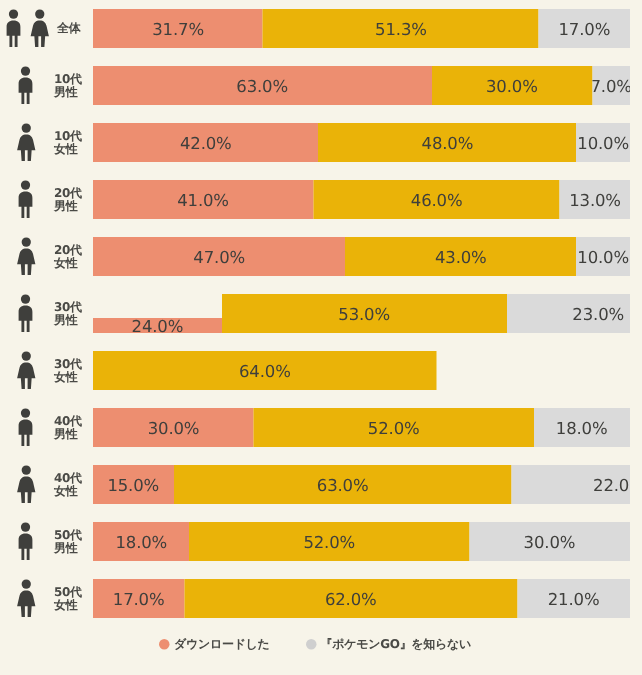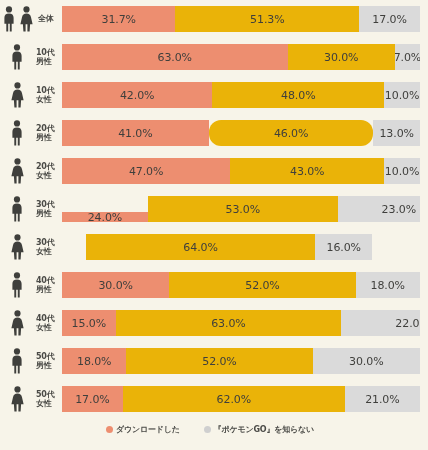--- a/index.html
+++ b/index.html
@@ -177,21 +177,21 @@
           <div class="icons">
             <svg width="14" height="26" viewBox="0 0 14 26">
               <circle cx="7" cy="3.4" r="3.1" fill="#3f3f3c"></circle>
               <path d="M7 7.6c-3.0 0-4.6 1.5-4.6 4.2v6.0h1.9v7.6h1.9v-7.6h1.6v7.6h1.9v-7.6h1.9v-6.0c0-2.7-1.6-4.2-4.6-4.2z" fill="#3f3f3c"></path>
             </svg>
           </div>
           <div class="cat-label">20代<span class="l2">男性</span></div>
         </div>
         <div class="bar">
           <div class="seg s0" style="flex: 0 0 41%;">41.0%</div>
-          <div class="seg s1" style="flex: 0 0 46%; border-radius: 12px;">46.0%</div>
+          <div class="seg s1" style="flex: 0 0 46%;">46.0%</div>
           <div class="seg s2" style="flex: 0 0 13%;">13.0%</div>
         </div>
       </div>
       <div class="row">
         <div class="label-cell">
           <div class="icons">
             <svg width="15" height="26" viewBox="0 0 15 26">
               <circle cx="7.5" cy="3.4" r="3.1" fill="#3f3f3c"></circle>
               <path d="M7.5 7.6c-2.6 0-3.9 1.3-4.5 3.6L1.4 18.2h2.5l.5 7.2h2.2v-7.2h1.8v7.2h2.2l.5-7.2h2.5l-1.6-7.0c-.6-2.3-1.9-3.6-4.5-3.6z" fill="#3f3f3c"></path>
             </svg>
@@ -224,22 +224,21 @@
         <div class="label-cell">
           <div class="icons">
             <svg width="15" height="26" viewBox="0 0 15 26">
               <circle cx="7.5" cy="3.4" r="3.1" fill="#3f3f3c"></circle>
               <path d="M7.5 7.6c-2.6 0-3.9 1.3-4.5 3.6L1.4 18.2h2.5l.5 7.2h2.2v-7.2h1.8v7.2h2.2l.5-7.2h2.5l-1.6-7.0c-.6-2.3-1.9-3.6-4.5-3.6z" fill="#3f3f3c"></path>
             </svg>
           </div>
           <div class="cat-label">30代<span class="l2">女性</span></div>
         </div>
         <div class="bar">
-          <div class="seg s1" style="flex: 0 0 64%; margin-left: 24px;">64.0%</div>
-          <div class="seg s2" style="flex: 0 0 16%;">16.0%</div>
+          <div class="seg s1" style="flex: 0 0 64%;">64.0%</div>
         </div>
       </div>
       <div class="row group-start">
         <div class="label-cell">
           <div class="icons">
             <svg width="14" height="26" viewBox="0 0 14 26">
               <circle cx="7" cy="3.4" r="3.1" fill="#3f3f3c"></circle>
               <path d="M7 7.6c-3.0 0-4.6 1.5-4.6 4.2v6.0h1.9v7.6h1.9v-7.6h1.6v7.6h1.9v-7.6h1.9v-6.0c0-2.7-1.6-4.2-4.6-4.2z" fill="#3f3f3c"></path>
             </svg>
           </div>

